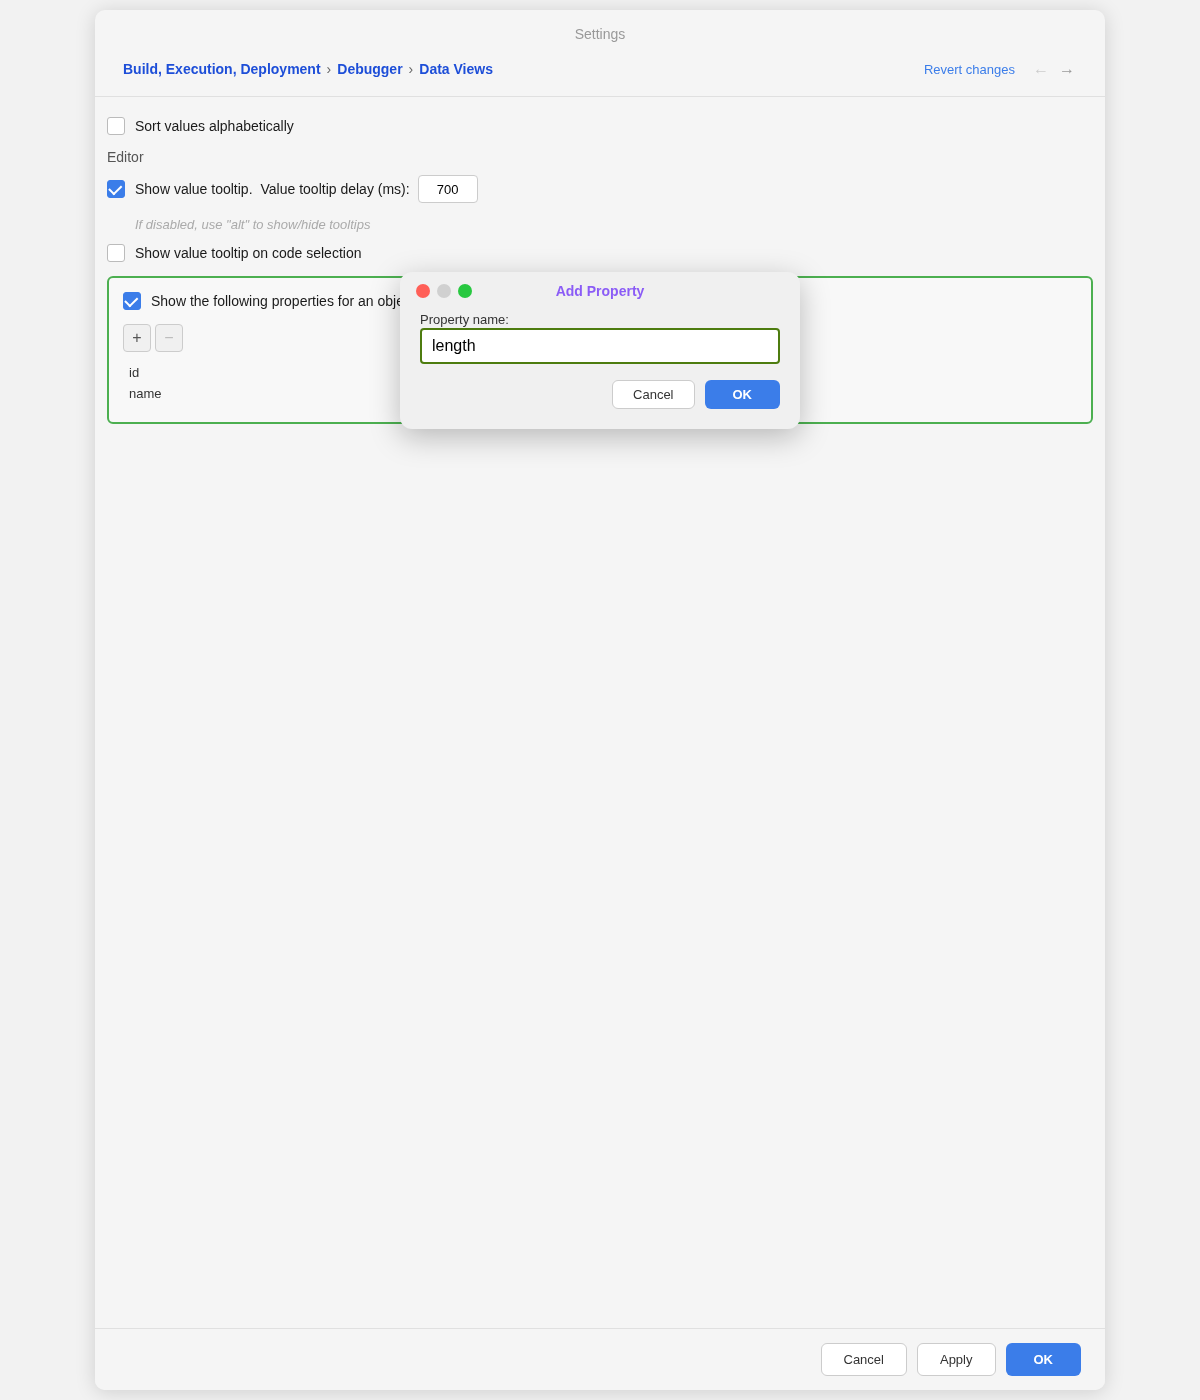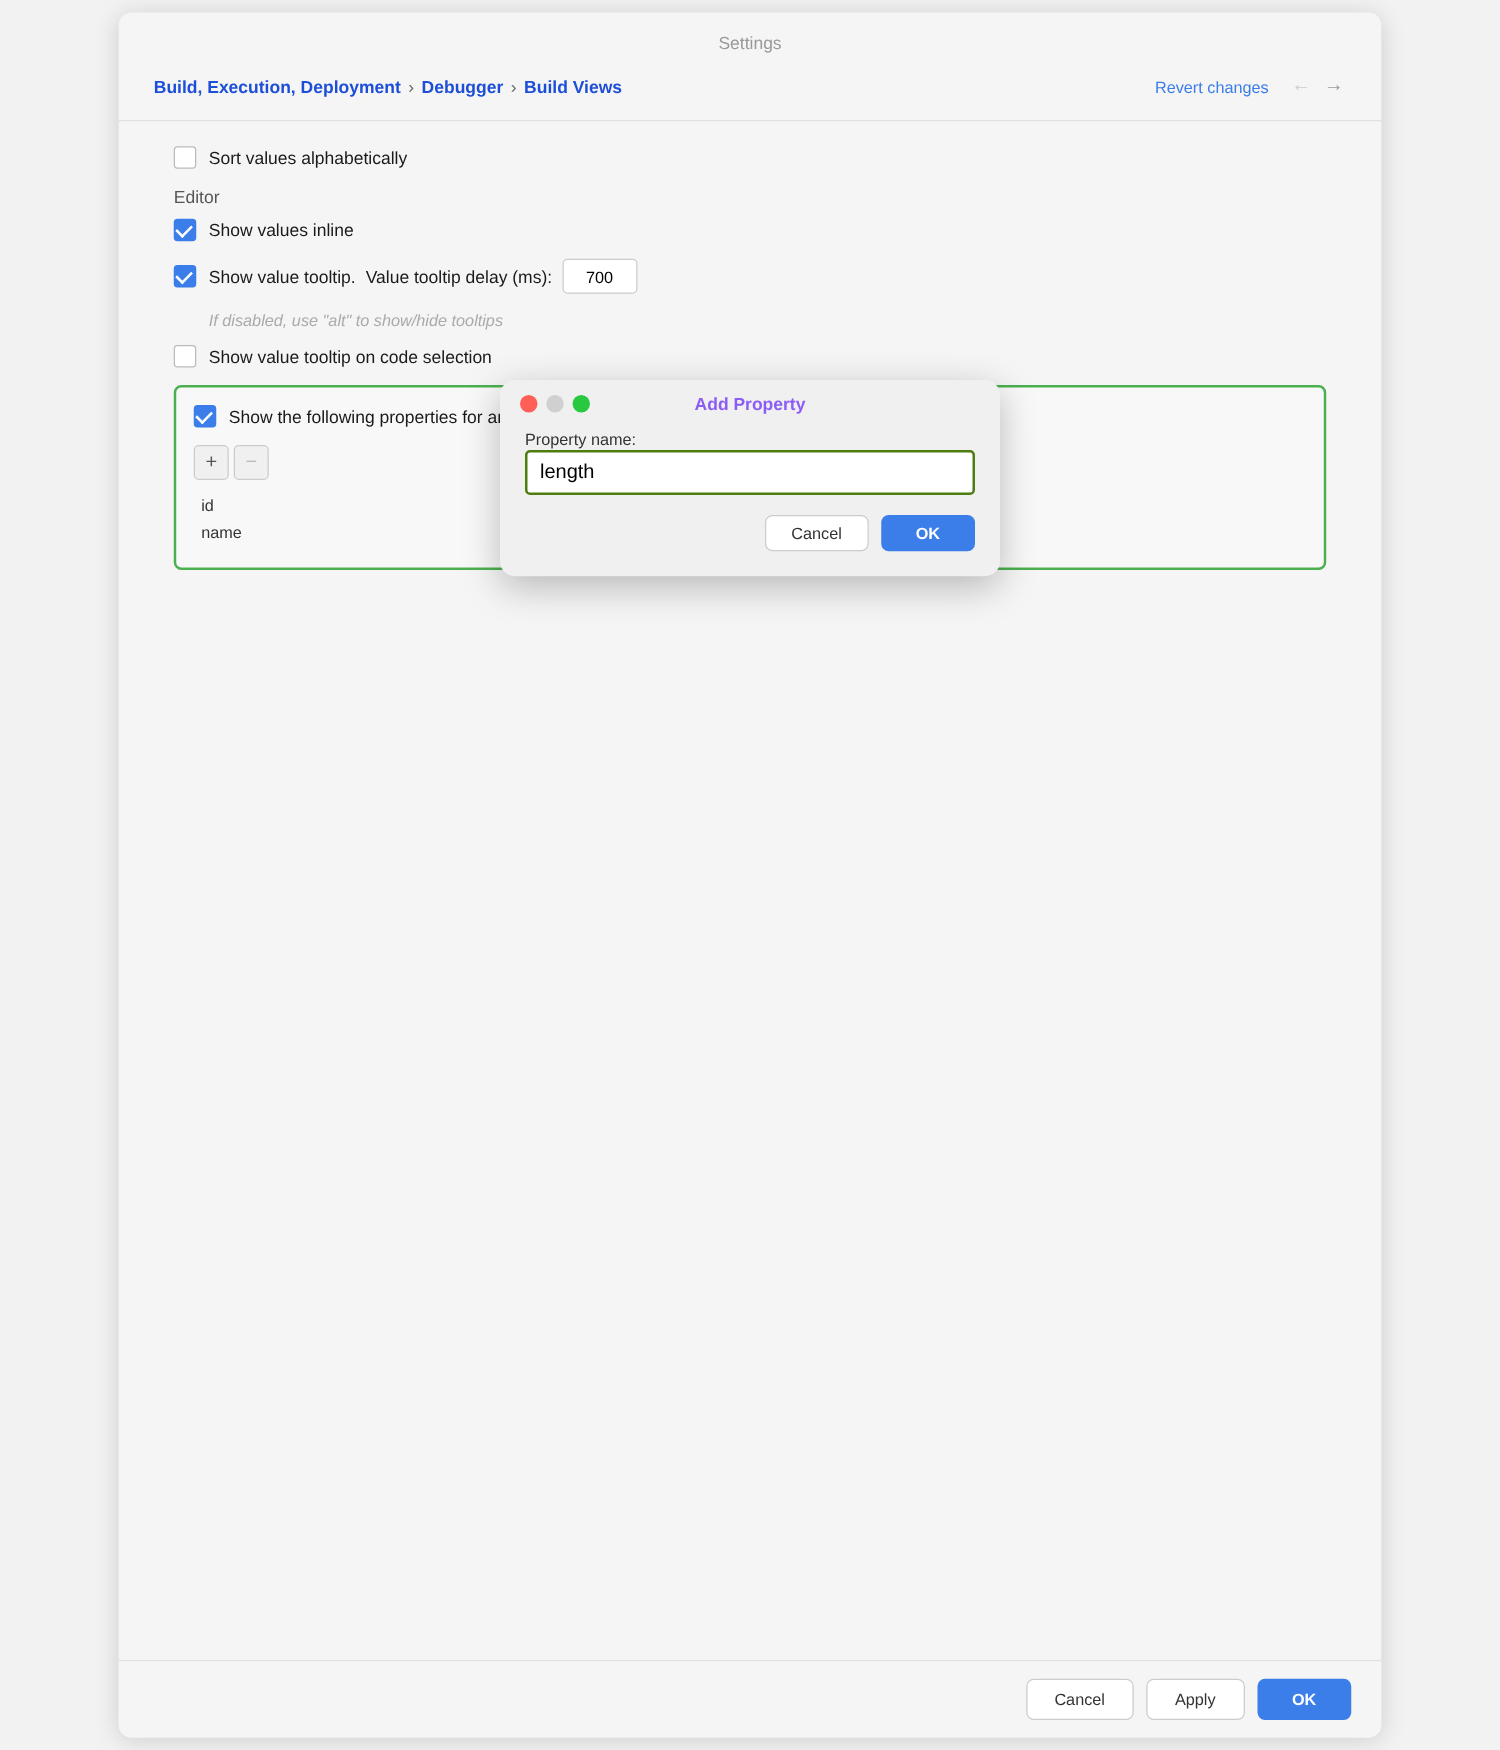--- a/index.html
+++ b/index.html
@@ -74,21 +74,21 @@
       cursor: pointer;
       padding: 0 2px;
     }
 
     .nav-arrow.disabled {
       color: #ccc;
       cursor: default;
     }
 
     .content {
-      padding: 20px 44px;
+      padding: 20px 12px;
       flex: 1;
     }
 
     .checkbox-row {
       display: flex;
       align-items: center;
       gap: 10px;
       margin-bottom: 14px;
     }
 
@@ -350,42 +350,38 @@
 
 <div class="settings-window">
 
   <div class="title-bar">Settings</div>
 
   <div class="breadcrumb">
     <span class="breadcrumb-part">Build, Execution, Deployment</span>
     <span class="breadcrumb-sep">›</span>
     <span class="breadcrumb-part">Debugger</span>
     <span class="breadcrumb-sep">›</span>
-    <span class="breadcrumb-part">Build Views</span>
+    <span class="breadcrumb-part">Data Views</span>
     <a class="breadcrumb-revert">Revert changes</a>
     <div class="breadcrumb-nav">
       <span class="nav-arrow disabled">←</span>
       <span class="nav-arrow">→</span>
     </div>
   </div>
 
   <div class="content">
 
     <div class="checkbox-row">
       <div class="checkbox"></div>
       <span class="checkbox-label">Sort values alphabetically</span>
     </div>
 
 
     <div class="section-label">Editor</div>
 
-    <div class="checkbox-row">
-      <div class="checkbox checked"></div>
-      <span class="checkbox-label">Show values inline</span>
-    </div>
 
     <div class="checkbox-row">
       <div class="checkbox checked"></div>
       <div class="inline-row">
         <span class="checkbox-label">Show value tooltip.</span>
         <span class="checkbox-label">Value tooltip delay (ms):</span>
         <input class="tooltip-delay-input" type="text" value="700" style="">
       </div>
     </div>
 

